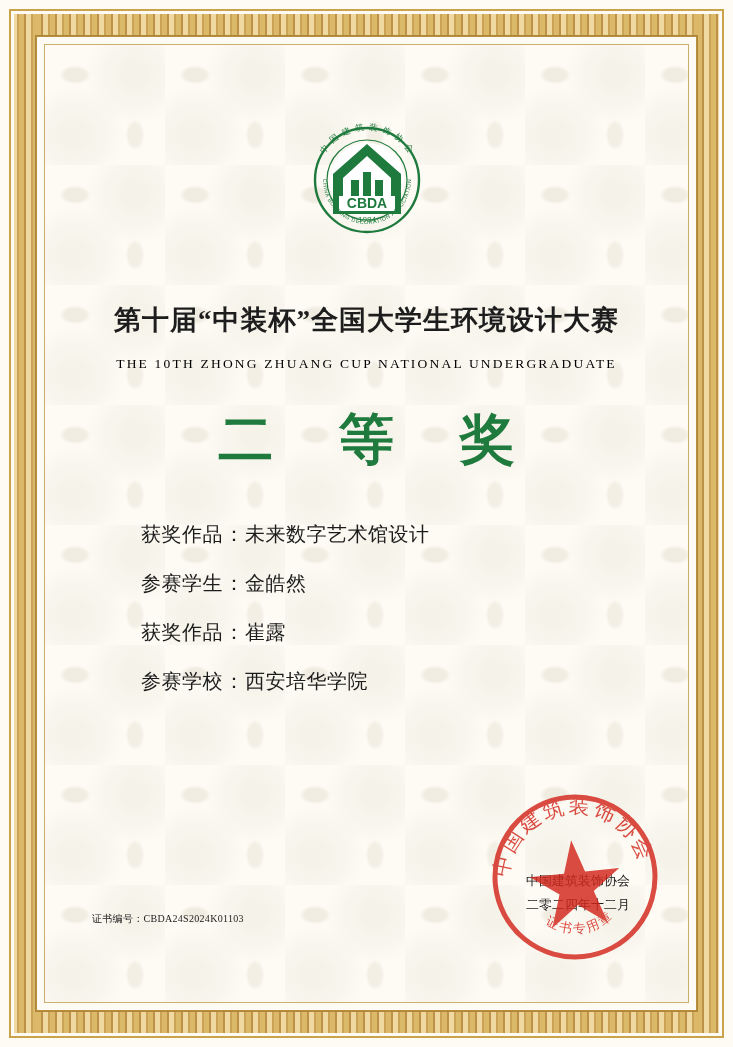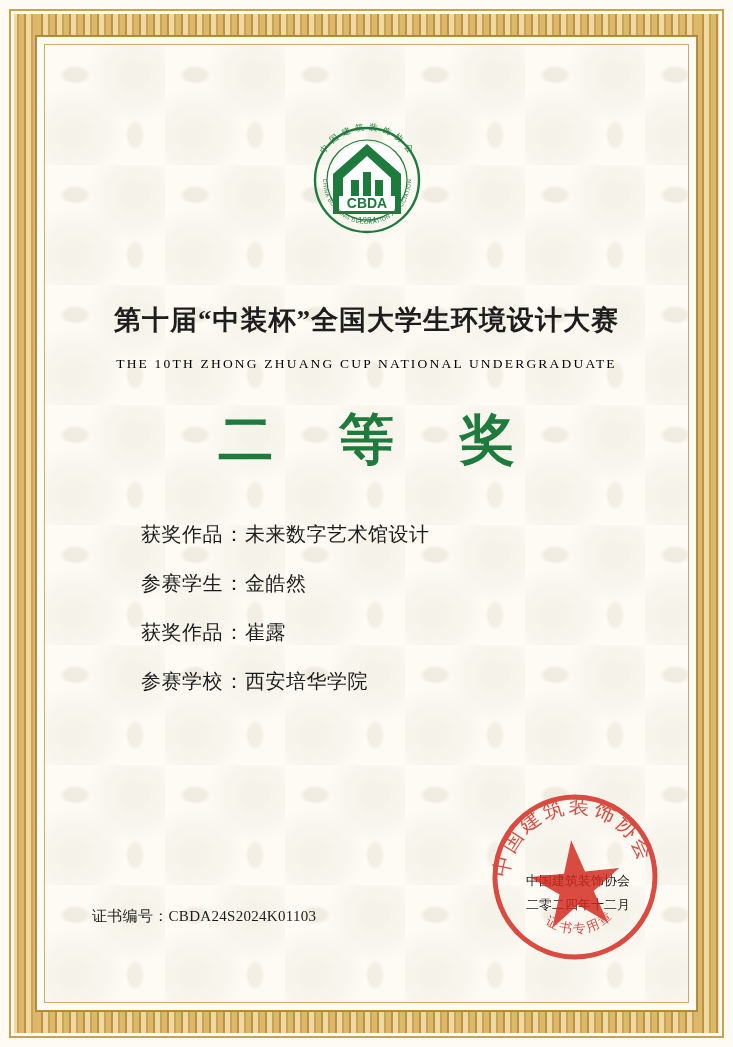--- a/index.html
+++ b/index.html
@@ -136,21 +136,21 @@
     line-height: 1.3;
   }
   .field-label { letter-spacing: .5px; }
   .field-sep { margin: 0 1px; }
   .field-value { letter-spacing: .5px; }
 
   .serial {
     position: absolute;
     left: 47px;
     bottom: 76px;
-    font-size: 15px;
+    font-size: 10px;
     color: #1c1c1c;
     letter-spacing: .3px;
     text-align: right;
   }
   .serial .sn-value { font-family: "Liberation Serif", "DejaVu Serif", serif; }
 
   .issuer {
     position: absolute;
     right: 58px;
     bottom: 84px;

